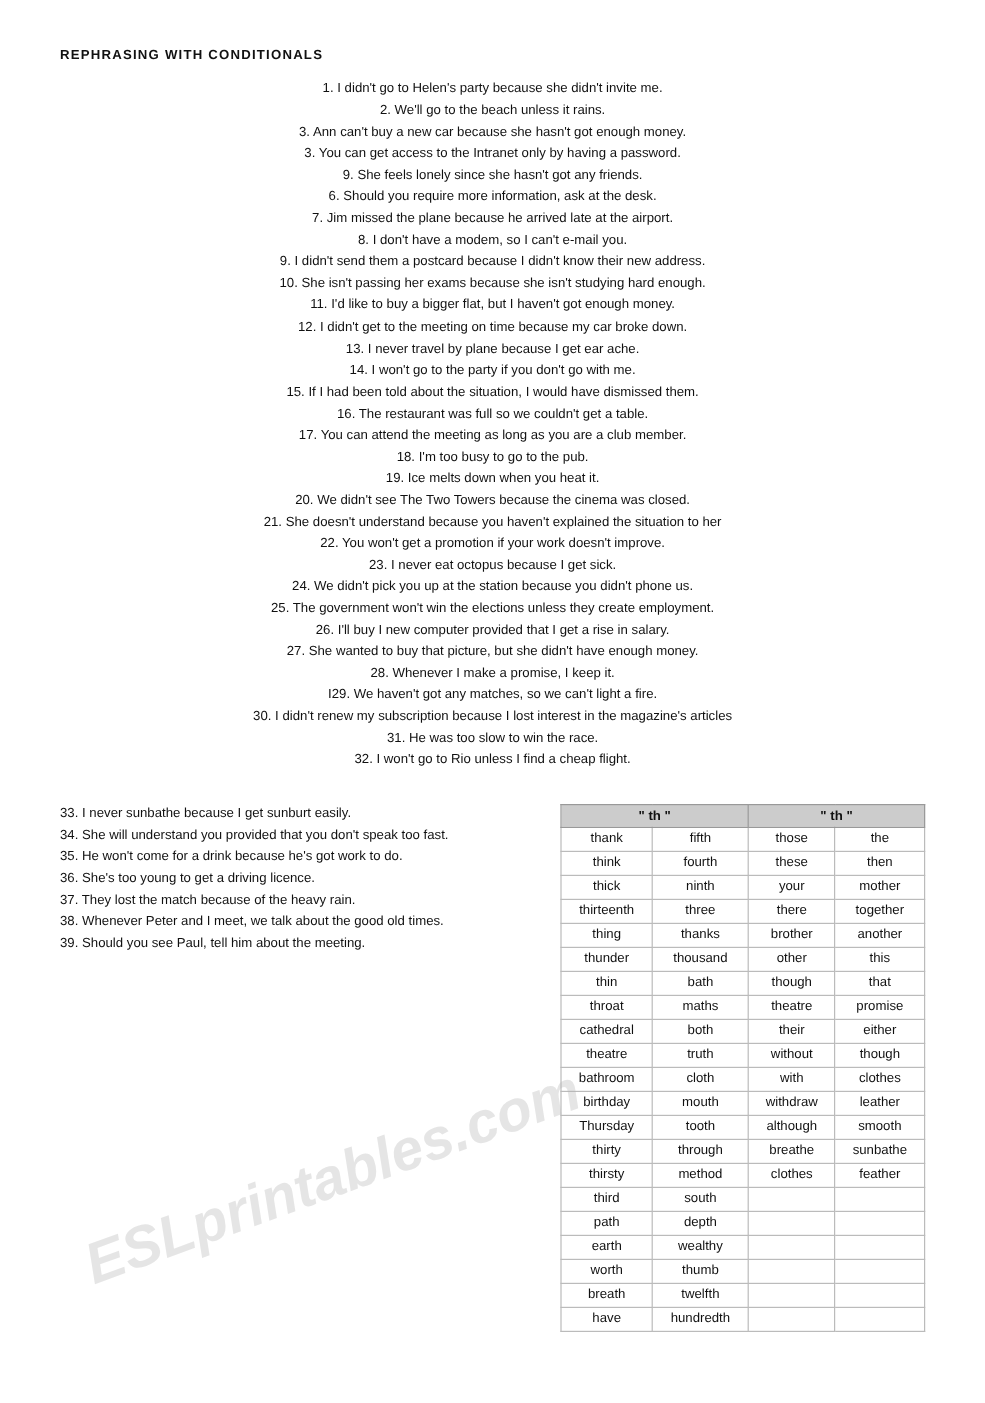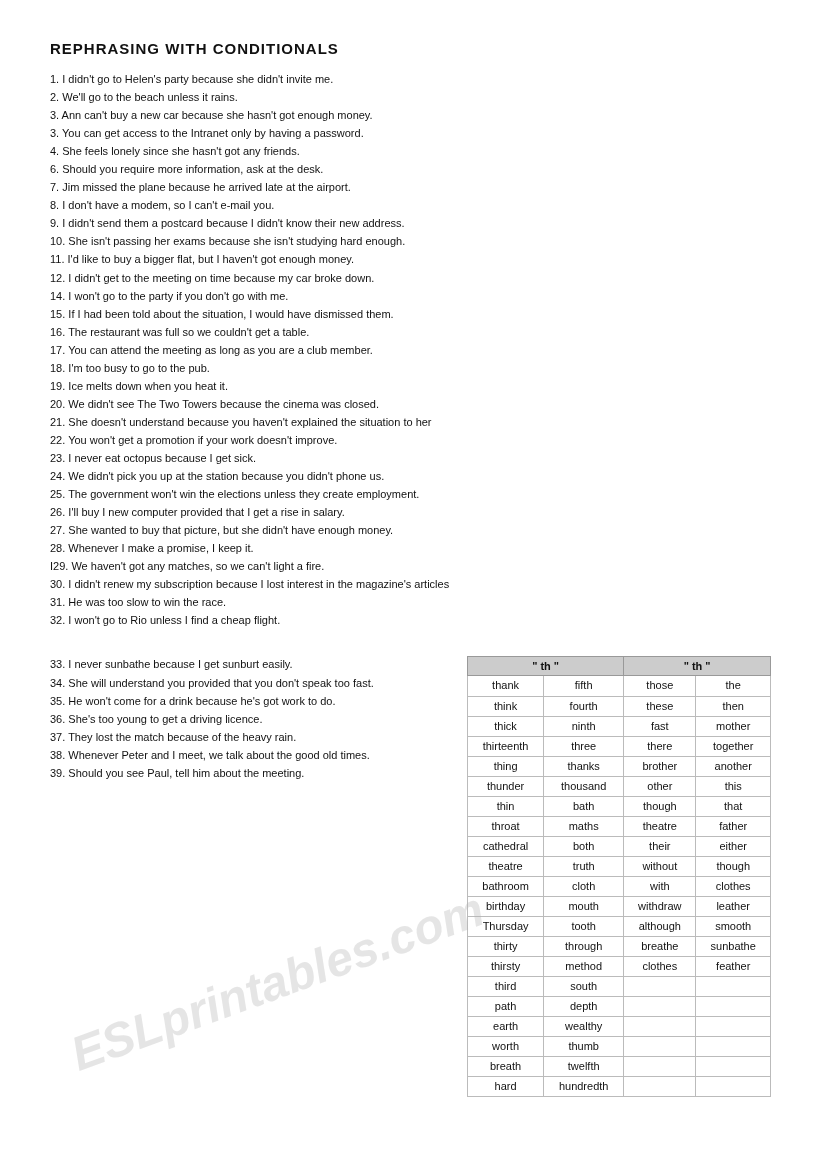--- a/index.html
+++ b/index.html
@@ -7,28 +7,29 @@
       background: #fff;
       font-family: Arial, sans-serif;
       font-size: 11px;
       color: #111;
       width: 821px;
       min-height: 1169px;
       padding: 40px 50px;
       position: relative;
     }
     h1 {
-      font-size: 15px;
+      font-size: 11px;
       font-weight: bold;
       margin-bottom: 14px;
       letter-spacing: 1px;
     }
     .sentences {
       margin-bottom: 27px;
       line-height: 1.55;
+      text-align: center;
     }
     .sentences p {
       margin-bottom: 1px;
     }
     .bottom-section {
       display: flex;
       gap: 17px;
       margin-top: 6px;
     }
     .left-sentences {
@@ -78,28 +79,29 @@
 </head>
 <body>
 
 <h1>REPHRASING WITH CONDITIONALS</h1>
 
 <div class="sentences">
 <p>1. I didn't go to Helen's party because she didn't invite me.</p>
     <p>2. We'll go to the beach unless it rains.</p>
     <p>3. Ann can't buy a new car because she hasn't got enough money.</p>
     <p>3. You can get access to the Intranet only by having a password.</p>
-    <p>4. She feels lonely since she hasn't got any friends.</p>
+    <p>9. She feels lonely since she hasn't got any friends.</p>
     <p>6. Should you require more information, ask at the desk.</p>
     <p>7. Jim missed the plane because he arrived late at the airport.</p>
     <p>8. I don't have a modem, so I can't e-mail you.</p>
     <p>9. I didn't send them a postcard because I didn't know their new address.</p>
     <p>10. She isn't passing her exams because she isn't studying hard enough.</p>
     <p>11. I'd like to buy a bigger flat, but I haven't got enough money.</p>
     <p>12. I didn't get to the meeting on time because my car broke down.</p>
+    <p>13. I never travel by plane because I get ear ache.</p>
     <p>14. I won't go to the party if you don't go with me.</p>
     <p>15. If I had been told about the situation, I would have dismissed them.</p>
     <p>16. The restaurant was full so we couldn't get a table.</p>
     <p>17. You can attend the meeting as long as you are a club member.</p>
     <p>18. I'm too busy to go to the pub.</p>
     <p>19. Ice melts down when you heat it.</p>
     <p>20. We didn't see The Two Towers because the cinema was closed.</p>
     <p>21. She doesn't understand because you haven't explained the situation to her</p>
     <p>22. You won't get a promotion if your work doesn't improve.</p>
     <p>23. I never eat octopus because I get sick.</p>
@@ -141,21 +143,21 @@
           </tr>
           <tr>
             <td>think</td>
             <td>fourth</td>
             <td>these</td>
             <td>then</td>
           </tr>
           <tr>
             <td>thick</td>
             <td>ninth</td>
-            <td>fast</td>
+            <td>your</td>
             <td>mother</td>
           </tr>
           <tr>
             <td>thirteenth</td>
             <td>three</td>
             <td>there</td>
             <td>together</td>
           </tr>
           <tr>
             <td>thing</td>
@@ -172,21 +174,21 @@
           <tr>
             <td>thin</td>
             <td>bath</td>
             <td>though</td>
             <td>that</td>
           </tr>
           <tr>
             <td>throat</td>
             <td>maths</td>
             <td>theatre</td>
-            <td>father</td>
+            <td>promise</td>
           </tr>
           <tr>
             <td>cathedral</td>
             <td>both</td>
             <td>their</td>
             <td>either</td>
           </tr>
           <tr>
             <td>theatre</td>
             <td>truth</td>
@@ -247,21 +249,21 @@
             <td></td>
             <td></td>
           </tr>
           <tr>
             <td>breath</td>
             <td>twelfth</td>
             <td></td>
             <td></td>
           </tr>
           <tr>
-            <td>hard</td>
+            <td>have</td>
             <td>hundredth</td>
             <td></td>
             <td></td>
           </tr>
         </tbody>
     </table>
   </div>
 </div>
 
 <div class="watermark">ESLprintables.com</div>

